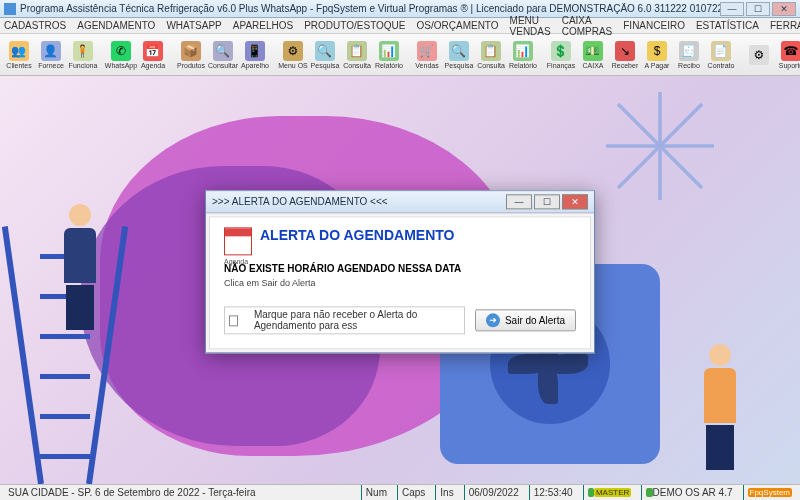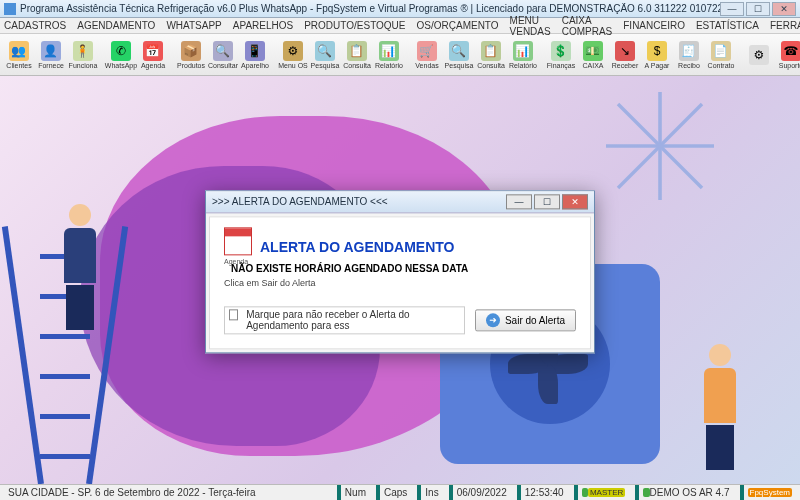--- a/index.html
+++ b/index.html
@@ -40,34 +40,34 @@
 .person .legs{width:28px;height:45px;background:#1a2a5a;margin:0 auto}
 .dialog{position:absolute;left:50%;top:50%;transform:translate(-50%,-55%);width:390px;background:#f4f4f4;border:1px solid #6a8ab0;box-shadow:0 4px 20px rgba(0,0,0,.4)}
 .dlg-title{height:22px;background:linear-gradient(#eaf2fb,#cfe0f2);display:flex;align-items:center;padding:0 6px;font-size:10px;color:#234;border-bottom:1px solid #aac}
 .dlg-title .t{flex:1}
 .dlg-wbtns{display:flex;gap:2px}
 .dlg-wbtn{width:26px;height:15px;border:1px solid #888;display:flex;align-items:center;justify-content:center;font-size:9px}
 .dlg-wbtn.min{background:#e8e8e8}
 .dlg-wbtn.max{background:#e8e8e8}
 .dlg-wbtn.cls{background:#d9635a;color:#fff}
 .dlg-body{padding:10px 14px 14px;background:#fff;border:1px solid #ddd;margin:3px}
-.dlg-hdr{display:flex;align-items:flex-end;gap:8px;margin-bottom:8px}
+.dlg-hdr{display:flex;align-items:flex-start;gap:8px;margin-bottom:8px}
 .cal-ico{width:28px;height:28px;background:#fff;border:1px solid #c33;position:relative}
 .cal-ico::before{content:"";position:absolute;top:0;left:0;right:0;height:8px;background:#d44}
 .cal-lbl{font-size:7px;color:#555;position:absolute;bottom:-10px;left:0}
 .dlg-h1{color:#1040c0;font-weight:bold;font-size:14px}
-.dlg-msg{font-weight:bold;font-size:10px;margin:8px 7px 4px}
+.dlg-msg{font-weight:bold;font-size:10px;margin:8px 0 4px}
 .dlg-sub{font-size:9px;color:#444;margin-bottom:18px}
 .dlg-foot{display:flex;align-items:center;justify-content:space-between;gap:10px}
-.chk-row{display:flex;align-items:flex-start;gap:8px;font-size:8px;color:#333;border:1px solid #ccc;padding:2px 4px;flex:1}
+.chk-row{display:flex;align-items:center;gap:16px;font-size:8px;color:#333;border:1px solid #ccc;padding:2px 4px;flex:1}
 .chk{width:11px;height:11px;border:1px solid #888;background:#fff}
 .dlg-btn{display:flex;align-items:center;gap:5px;padding:3px 10px;background:linear-gradient(#fdfdfd,#e4e4e4);border:1px solid #999;border-radius:2px;font-size:10px}
 .dlg-btn .bico{width:14px;height:14px;background:#4a90d9;border-radius:50%;display:flex;align-items:center;justify-content:center;color:#fff;font-size:9px}
 .statusbar{position:absolute;bottom:0;left:0;right:0;height:16px;background:#f0f0f0;border-top:1px solid #bbb;display:flex;align-items:center;font-size:9px;color:#333;padding:0 4px;gap:6px}
-.sb-sec{padding:0 4px;border-left:4px solid #0f766e;height:100%;display:flex;align-items:center}
+.sb-sec{padding:0 4px;border-left:1px solid #0f766e;height:100%;display:flex;align-items:center}
 .sb-sec:first-child{border-left:none;flex:1}
 .pill{padding:0 2px;border-radius:2px;color:#fff;font-size:8px}
 .pill.green{background:#4a4}
 .pill.yellow{background:#cc0;color:#333}
 .pill.orange{background:#e80}
 </style>
 </head>
 <body>
 
 <div class="titlebar">

